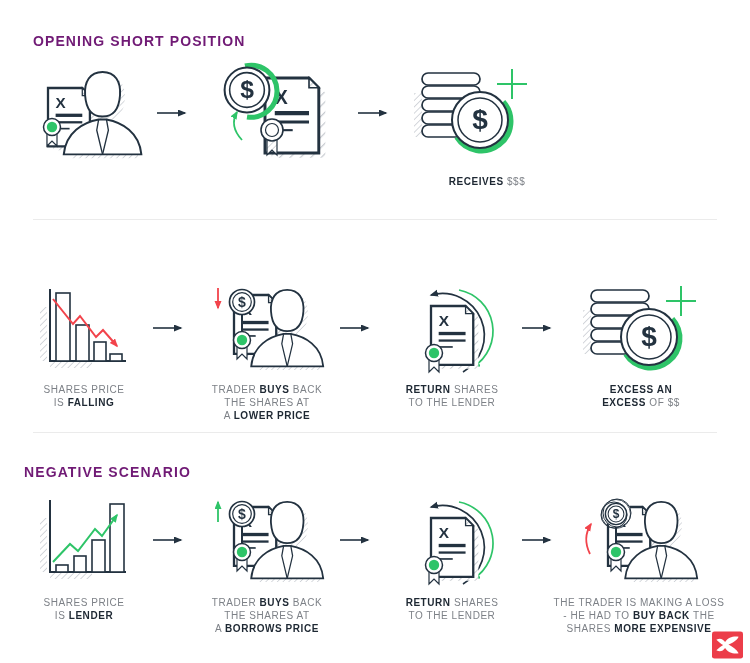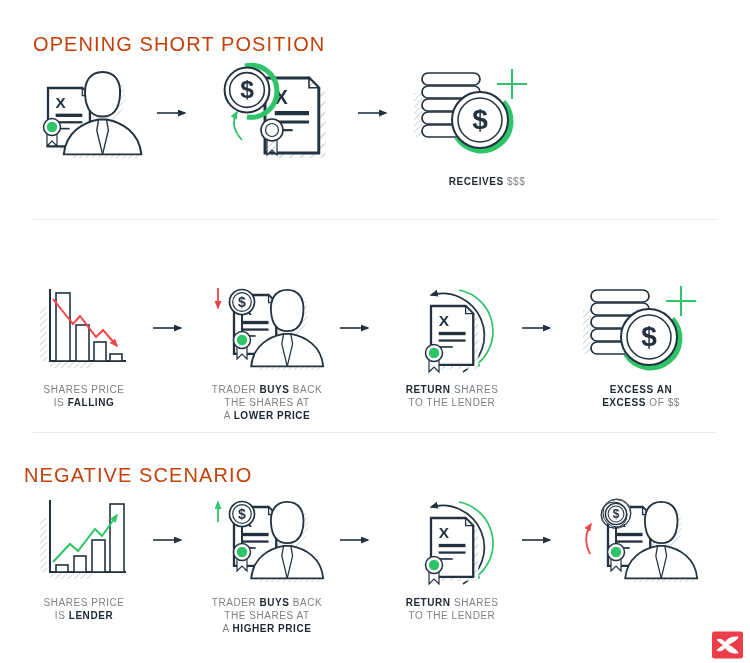--- a/index.html
+++ b/index.html
@@ -1,21 +1,21 @@
 <!DOCTYPE html>
 <html><head>
 <meta charset="utf-8">
 <style>
   html,body{margin:0;padding:0;background:#fff;}
   .page{
     position:relative;width:750px;height:663px;background:#ffffff;
     font-family:"Liberation Sans","DejaVu Sans",sans-serif;overflow:hidden;
   }
   .section-title{
-    position:absolute;font-size:20px;font-weight:normal;color:#c2410c;
+    position:absolute;font-size:14px;font-weight:bold;color:#701a75;
     letter-spacing:1.1px;white-space:nowrap;
   }
   .divider{position:absolute;left:33px;width:684px;height:1px;background:#ebebeb;}
   .step-icon{position:absolute;}
   .caption{
     position:absolute;font-size:10px;line-height:13px;letter-spacing:0.55px;
     color:#7d8187;text-align:center;white-space:nowrap;
   }
   .caption b{color:#1e2833;font-weight:bold;}
   .flow-arrow{position:absolute;width:36px;height:10px;}
@@ -237,21 +237,21 @@
   <div class="step-icon" style="left:210px;top:494px">
     <svg width="114" height="92" viewBox="0 0 114 92">
       <use href="#doc" transform="translate(24,13) scale(1.28)"></use>
       <use href="#bust" transform="translate(34,6) scale(0.9)"></use>
       <line x1="32" y1="33" x2="32" y2="51" stroke="#233240" stroke-width="2"></line>
       <use href="#coin-small" transform="translate(32,20)"></use>
       <use href="#seal-green" transform="translate(32,58)"></use>
       <line x1="8" y1="28" x2="8" y2="8" stroke="#2ec468" stroke-width="1.8" marker-end="url(#ah-green)"></line>
     </svg>
   </div>
-  <div class="caption" style="left:182px;top:596px;width:170px">TRADER <b>BUYS</b> BACK<br>THE SHARES AT<br>A <b>HIGHER PRICE</b></div>
+  <div class="caption" style="left:182px;top:596px;width:170px">TRADER <b>BUYS</b> BACK<br>THE SHARES AT<br>A <b>BORROWS PRICE</b></div>
 
   <div class="flow-arrow" style="left:339px;top:535px">
     <svg width="36" height="10">
         <line x1="1" y1="5" x2="29" y2="5" stroke="#233240" stroke-width="1.6" marker-end="url(#ah-navy)"></line>
       </svg>
   </div>
 
   <div class="step-icon" style="left:404px;top:494px">
     <svg width="96" height="98" viewBox="0 0 96 98">
       <path d="M59 90 A42 42 0 0 0 27 13" fill="none" stroke="#233240" stroke-width="1.7" marker-end="url(#ah-navy)"></path>
@@ -276,20 +276,21 @@
       <g transform="translate(32,20)">
         <circle r="14" cx="1" cy="-1" fill="#fff" stroke="#233240" stroke-width="1"></circle>
         <circle r="13" cx="-2" cy="1" fill="none" stroke="#233240" stroke-width="1"></circle>
         <circle r="14.5" cx="0" cy="0" fill="none" stroke="#233240" stroke-width="0.8"></circle>
       </g>
       <use href="#coin-small" transform="translate(32,20) scale(0.85)"></use>
       <use href="#seal-green" transform="translate(32,58)"></use>
       <path d="M6 60 Q-2 44 7 30" fill="none" stroke="#f2434b" stroke-width="1.8" marker-end="url(#ah-red)"></path>
     </svg>
   </div>
+  <div class="caption" style="left:539px;top:596px;width:200px">THE TRADER IS MAKING A LOSS<br>- HE HAD TO <b>BUY BACK</b> THE<br>SHARES <b>MORE EXPENSIVE</b></div>
 
   <div class="logo">
     <svg width="31" height="28" viewBox="0 0 32 28">
       <rect width="32" height="28" rx="2.5" fill="#ec3d49"></rect>
       <path d="M4.5 8.5 C8.5 6.5 11.5 8 13.5 11 C16.5 6 22.5 4.5 27.5 5.5 C25.5 9.5 21 12 17 13.5 C21 15.5 25.5 18.5 27.5 22.5 C22.5 23.5 16.5 22 13.5 17 C11.5 20 8.5 21.5 4.5 19.5 C7.5 17 9.5 15 11.5 14 C9.5 13 7.5 11 4.5 8.5 Z" fill="#ffffff"></path>
     </svg>
   </div>
 
 </div>
 

